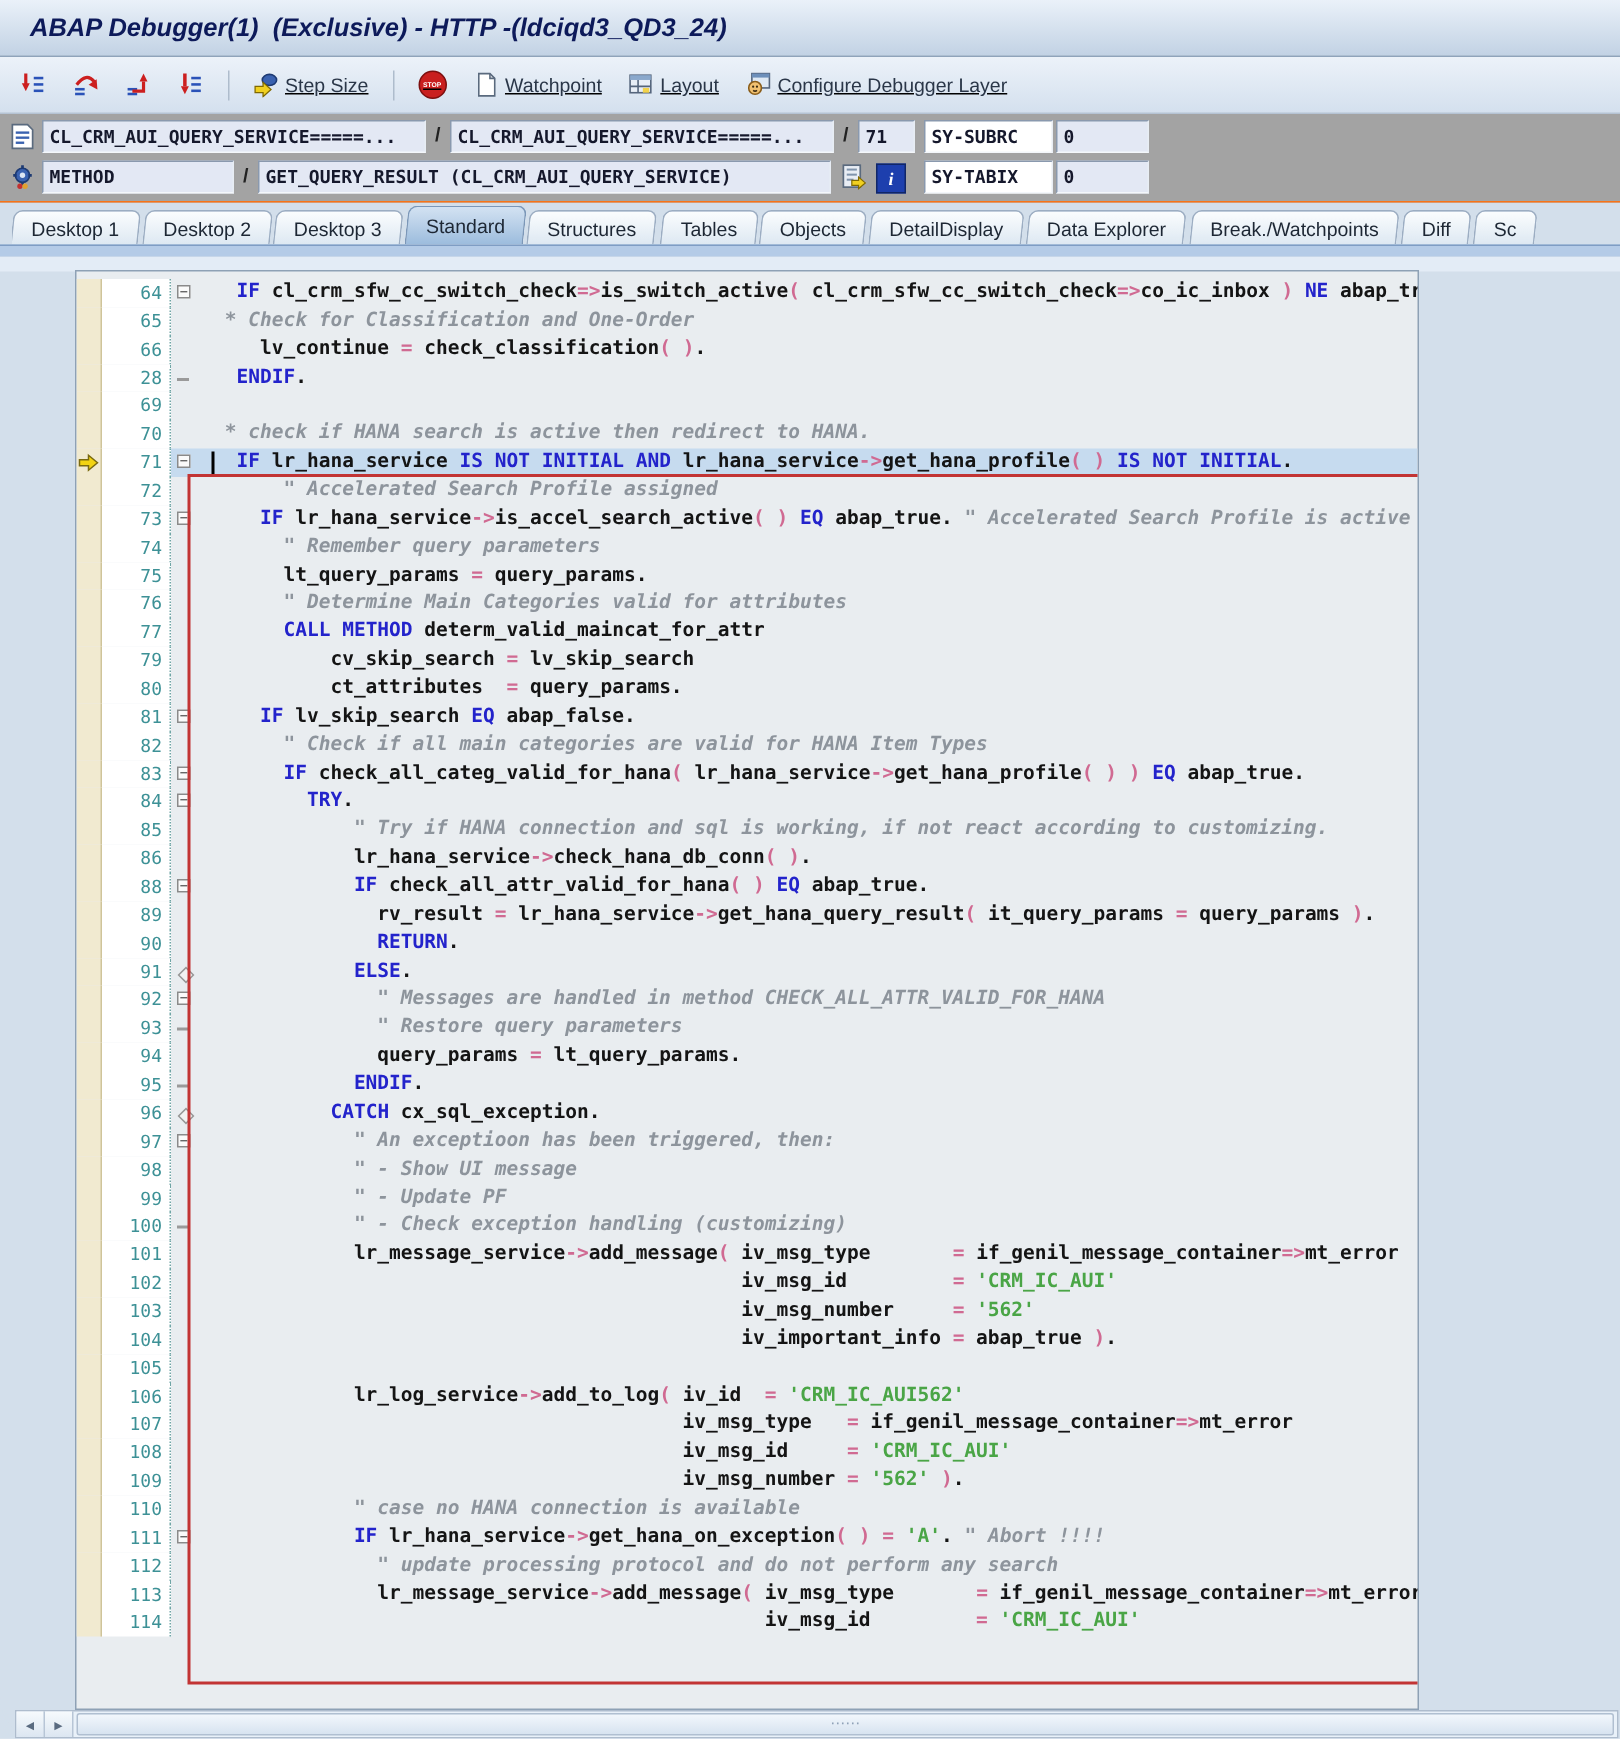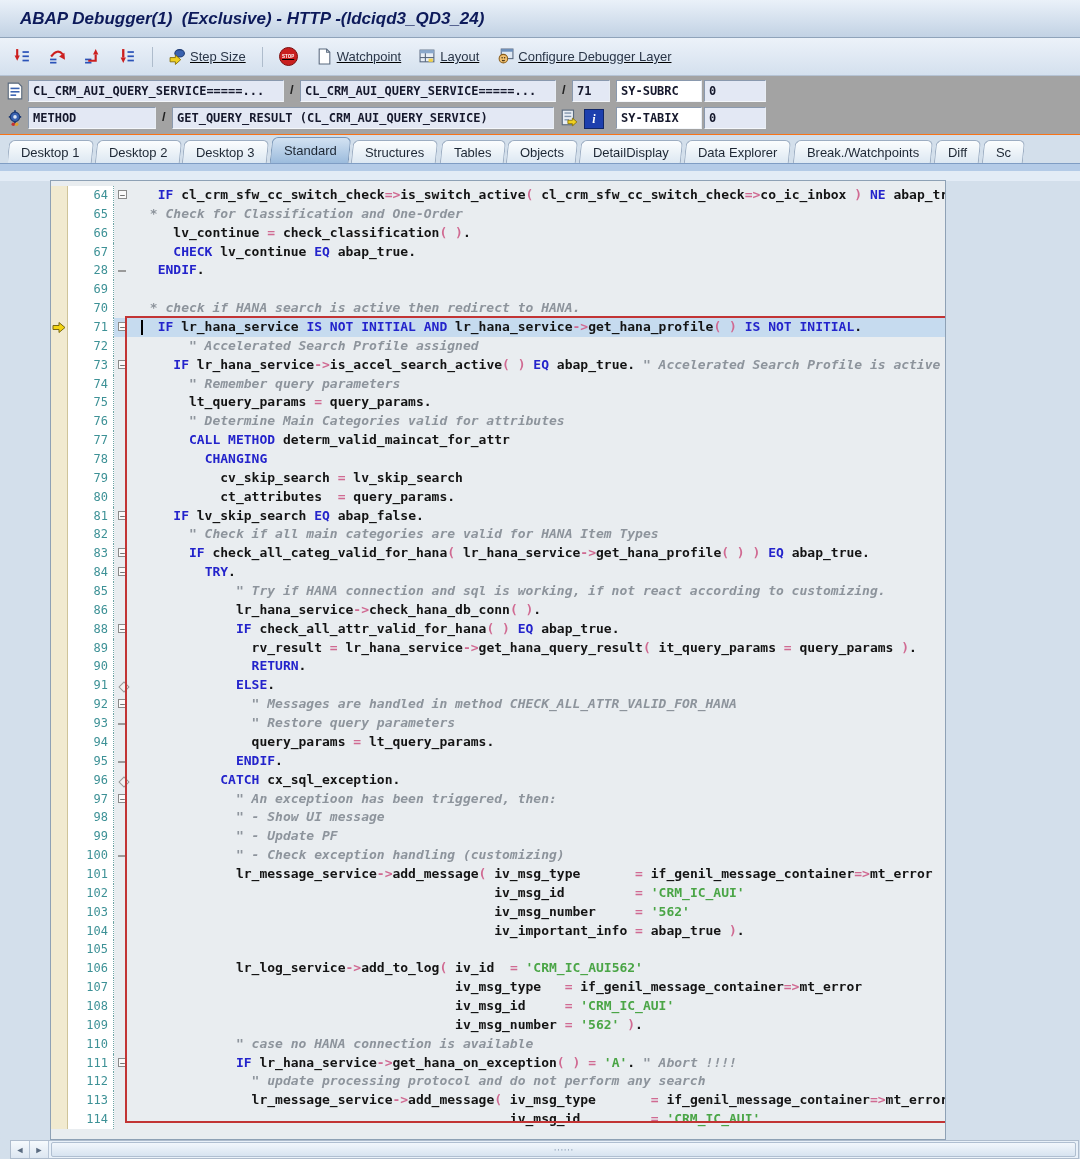--- a/index.html
+++ b/index.html
@@ -282,26 +282,20 @@
           <div class="ct"><span class="t-cm"> * Check for Classification and One-Order</span></div>
         </div>
         <div class="crow">
           <div class="cb"></div>
           <div class="cn">66</div>
           <div class="cf"></div>
           <div class="ct"><span class="t-id">    lv_continue </span><span class="t-op">=</span><span class="t-id"> check_classification</span><span class="t-op">( )</span><span class="t-id">.</span></div>
         </div>
         <div class="crow">
           <div class="cb"></div>
-          <div class="cn">67</div>
-          <div class="cf"></div>
-          <div class="ct"><span class="t-id">    </span><span class="t-kw">CHECK</span><span class="t-id"> lv_continue </span><span class="t-kw">EQ</span><span class="t-id"> abap_true.</span></div>
-        </div>
-        <div class="crow">
-          <div class="cb"></div>
           <div class="cn">28</div>
           <div class="cf">
             <span class="fh"></span>
           </div>
           <div class="ct"><span class="t-id">  </span><span class="t-kw">ENDIF</span><span class="t-id">.</span></div>
         </div>
         <div class="crow">
           <div class="cb"></div>
           <div class="cn">69</div>
           <div class="cf"></div>
@@ -358,26 +352,20 @@
           <div class="ct"><span class="t-cm">      " Determine Main Categories valid for attributes</span></div>
         </div>
         <div class="crow">
           <div class="cb"></div>
           <div class="cn">77</div>
           <div class="cf"></div>
           <div class="ct"><span class="t-id">      </span><span class="t-kw">CALL METHOD</span><span class="t-id"> determ_valid_maincat_for_attr</span></div>
         </div>
         <div class="crow">
           <div class="cb"></div>
-          <div class="cn">78</div>
-          <div class="cf"></div>
-          <div class="ct"><span class="t-id">        </span><span class="t-kw">CHANGING</span></div>
-        </div>
-        <div class="crow">
-          <div class="cb"></div>
           <div class="cn">79</div>
           <div class="cf"></div>
           <div class="ct"><span class="t-id">          cv_skip_search </span><span class="t-op">=</span><span class="t-id"> lv_skip_search</span></div>
         </div>
         <div class="crow">
           <div class="cb"></div>
           <div class="cn">80</div>
           <div class="cf"></div>
           <div class="ct"><span class="t-id">          ct_attributes  </span><span class="t-op">=</span><span class="t-id"> query_params.</span></div>
         </div>

